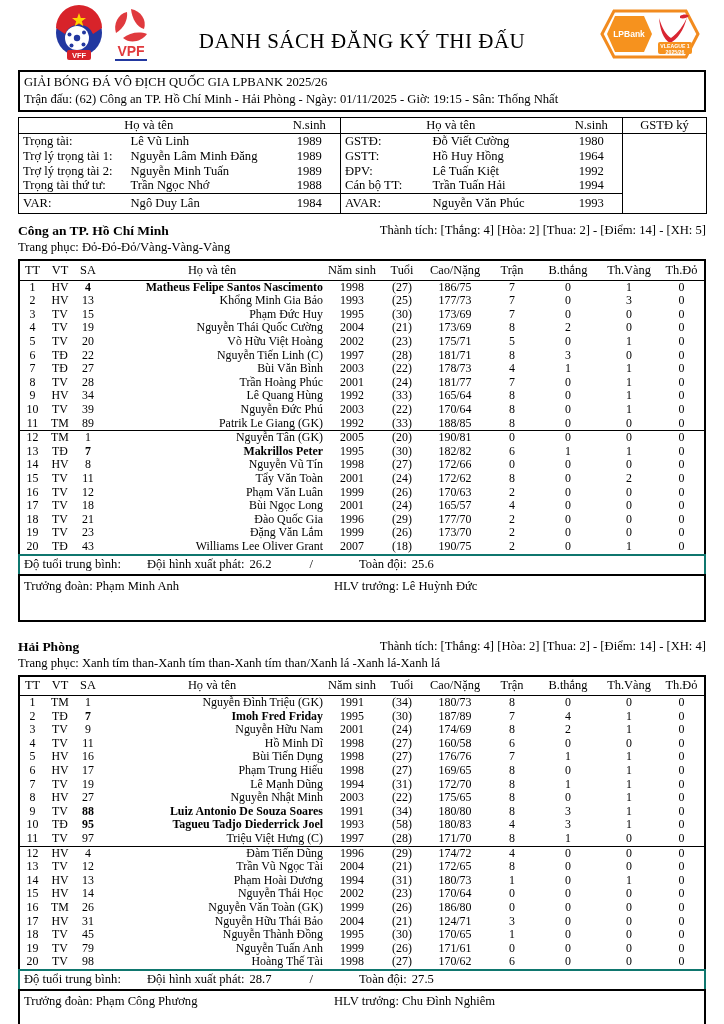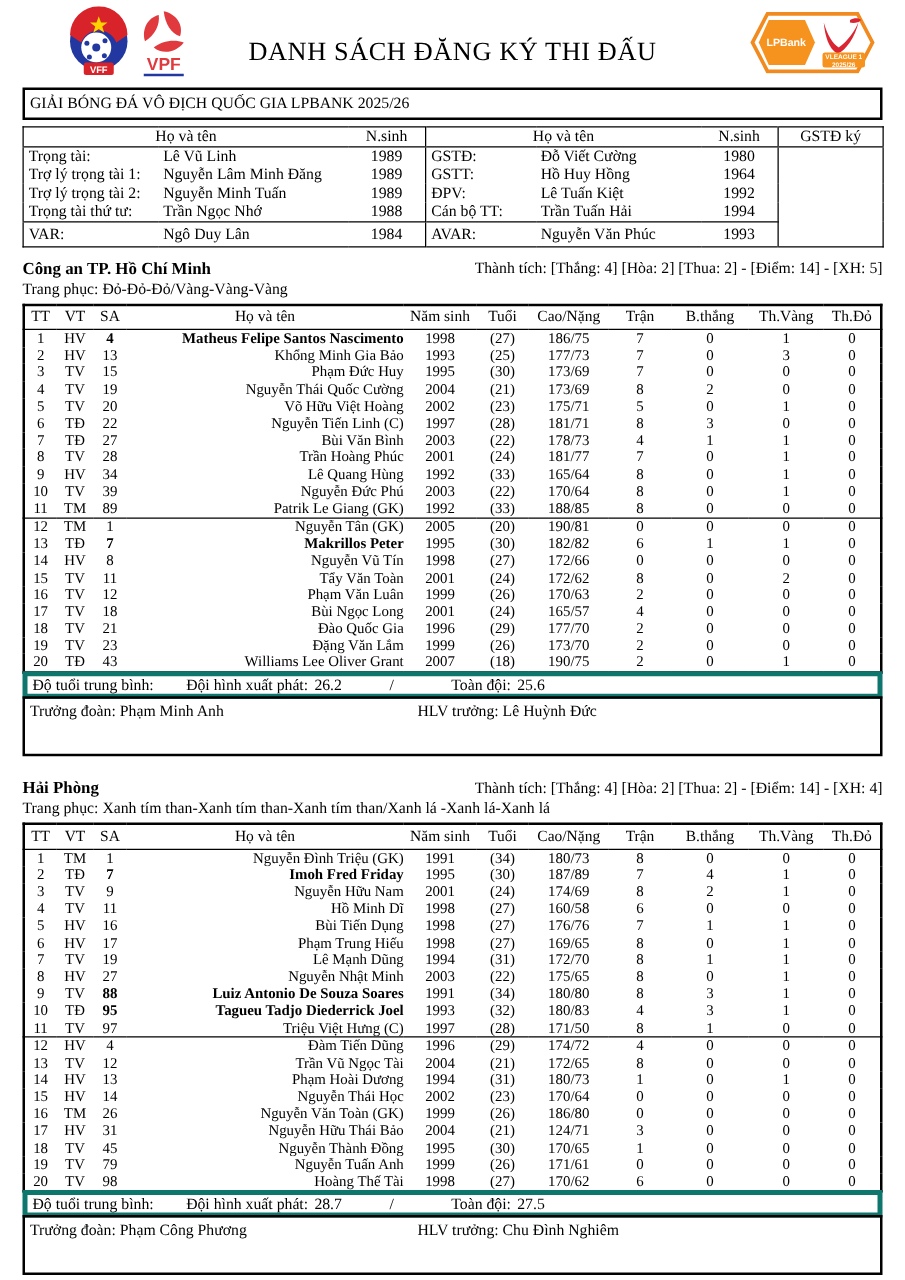--- a/index.html
+++ b/index.html
@@ -31,36 +31,36 @@
   .offtable td { padding:0 0 0 4px; height:14.8px; line-height:14.8px;
     white-space:nowrap; overflow:hidden; }
   .offtable td.yr { text-align:center; padding:0; }
   .offtable .rdiv, .offtable td.rlab { border-left:1px solid #000; }
   .offtable .sdiv, .offtable td.sign { border-left:1px solid #000; }
   .offtable tr.var-row td { border-top:1px solid #000; height:19px; line-height:19px; }
 
   
   .team { margin-top:9px; }
   .team.second { margin-top:17px; }
-  .team-head { display:flex; justify-content:space-between; align-items:center; }
+  .team-head { display:flex; justify-content:space-between; align-items:flex-start; }
   .team-name { font-weight:bold; font-size:13.5px; }
   .team-record { font-size:12.6px; }
   .team-kit { font-size:12.6px; margin-top:1px; }
 
   .roster { width:688px; border-collapse:collapse; border:2px solid #000;
     table-layout:fixed; margin-top:4px; }
   .roster th { font-weight:normal; font-size:12.4px; border-bottom:1.5px solid #000;
     height:20px; padding:0; text-align:center; white-space:nowrap; overflow:hidden; }
   .roster td { font-size:11.9px; text-align:center; height:13.6px; line-height:13.6px;
     padding:0; white-space:nowrap; overflow:hidden; }
   .roster td.nm { text-align:right; padding-left:8px; }
   .roster tr.subs td { border-top:1.5px solid #000; }
   .roster td.bb { font-weight:bold; }
 
-  .avgbox { display:flex; align-items:center; border:4px solid #0f766e; margin-top:-2px;
+  .avgbox { display:flex; align-items:center; border:2px solid #0f766e; margin-top:-2px;
     height:22px; font-size:12.6px; padding-left:4px; }
   .avgbox .g1 { margin-left:26px; }
   .avgbox .gv { margin-left:5px; }
   .avgbox .g2 { margin-left:38px; }
   .avgbox .g3 { margin-left:46px; }
 
   .staffbox { position:relative; border:2px solid #000; margin-top:-2px; height:48px;
     font-size:12.6px; padding:3px 0 0 4px; }
   .staffbox .coach { position:absolute; left:314px; top:3px; }
 
@@ -106,20 +106,21 @@
         <path d="M59,9 C62,19 66,26 71,29 C78,24 84,16 87,8 C84,21 77,31 70,34 C63,30 60,20 59,9 Z" fill="#d92632"></path>
         <path d="M80,7 C83,5 87,5 89,7 C87,9 83,10 80,9 Z" fill="#d92632"></path>
         <rect x="58" y="33" width="34" height="12" rx="2" fill="#f6921e"></rect>
         <text x="75" y="38.5" font-size="5.2" font-weight="bold" fill="#ffffff" text-anchor="middle">VLEAGUE 1</text>
         <text x="75" y="44.5" font-size="5.2" font-weight="bold" fill="#ffffff" text-anchor="middle">2025/26</text>
       </svg>
     </div>
 
     <div class="matchbox">
       <div>GIẢI BÓNG ĐÁ VÔ ĐỊCH QUỐC GIA LPBANK 2025/26</div>
+      <div>Trận đấu: (62) Công an TP. Hồ Chí Minh - Hải Phòng - Ngày: 01/11/2025 - Giờ: 19:15 - Sân: Thống Nhất</div>
     </div>
 
     <table class="offtable">
       <colgroup>
         <col style="width:108px">
           <col style="width:152px">
           <col style="width:62px">
         <col style="width:88px">
           <col style="width:132px">
           <col style="width:62px">
@@ -643,35 +644,35 @@
               <td>3</td>
               <td>1</td>
               <td>0</td>
             </tr>
             <tr>
               <td>10</td>
               <td>TĐ</td>
               <td class="bb">95</td>
               <td class="nm bb">Tagueu Tadjo Diederrick Joel</td>
               <td>1993</td>
-              <td>(32)</td>
+              <td>(58)</td>
               <td>180/83</td>
               <td>4</td>
               <td>3</td>
               <td>1</td>
               <td>0</td>
             </tr>
             <tr>
               <td>11</td>
               <td>TV</td>
               <td>97</td>
               <td class="nm">Triệu Việt Hưng (C)</td>
               <td>1997</td>
               <td>(28)</td>
-              <td>171/50</td>
+              <td>171/70</td>
               <td>8</td>
               <td>1</td>
               <td>0</td>
               <td>0</td>
             </tr>
             <tr class="subs">
               <td>12</td>
               <td>HV</td>
               <td>4</td>
               <td class="nm">Đàm Tiến Dũng</td>

